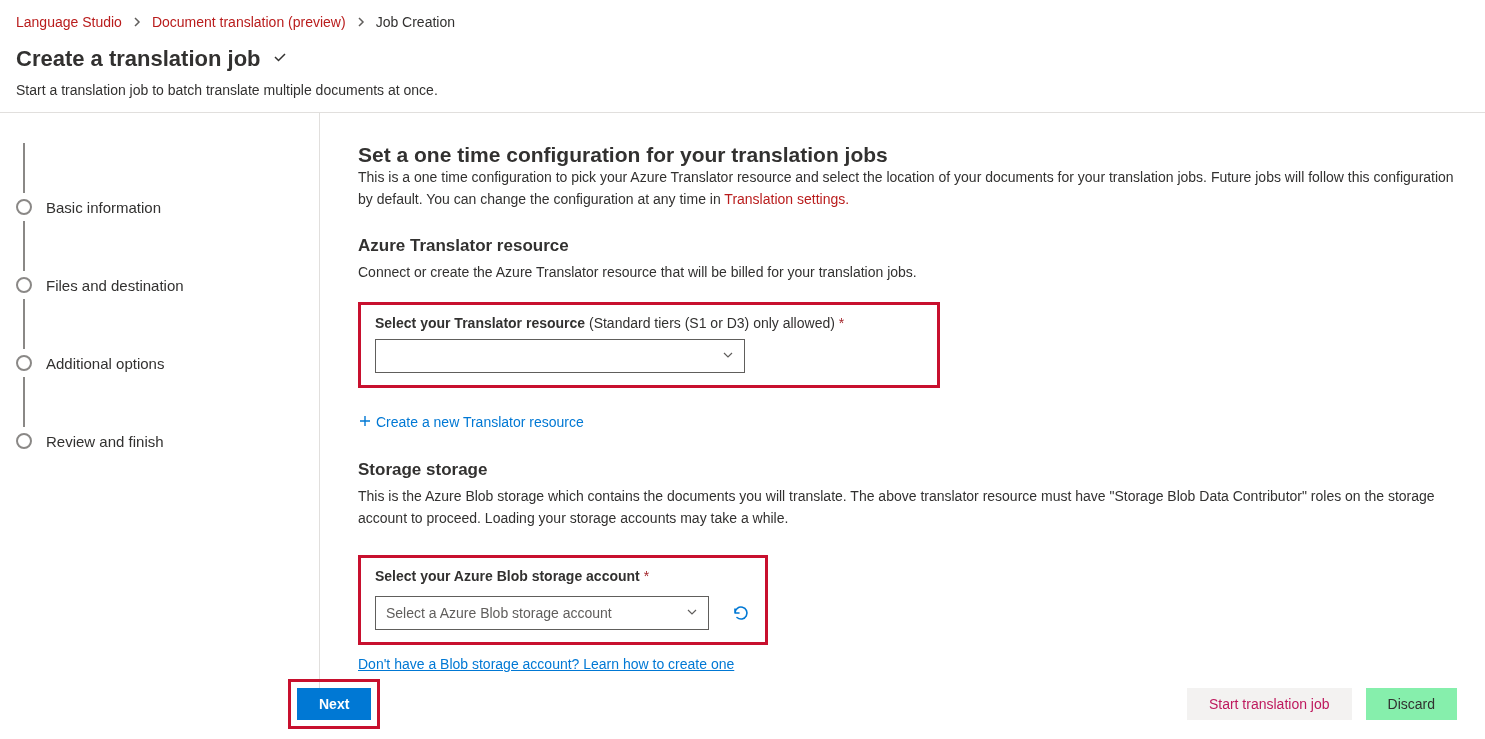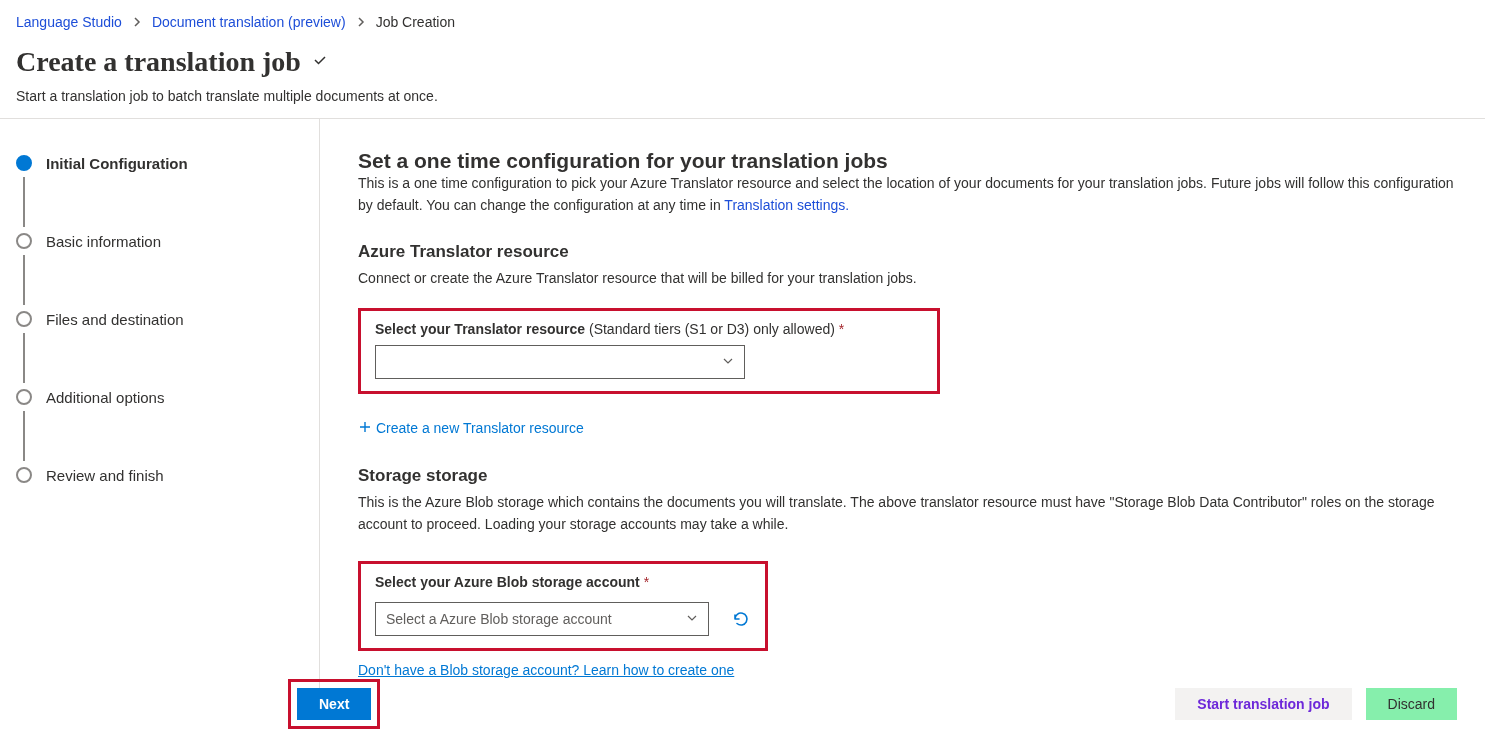--- a/index.html
+++ b/index.html
@@ -5,44 +5,43 @@
   * { box-sizing: border-box; margin: 0; padding: 0; }
   body {
     font-family: "Segoe UI", -apple-system, BlinkMacSystemFont, sans-serif;
     color: #323130;
     background: #fff;
     width: 1485px;
     height: 739px;
     overflow: hidden;
     position: relative;
   }
-  a { color: #1d4ed8; text-decoration: none; }
+  a { color: #b91c1c; text-decoration: none; }
 
   
   .breadcrumb {
     display: flex;
     align-items: center;
     gap: 10px;
     padding: 14px 16px 6px 16px;
     font-size: 14px;
   }
   .breadcrumb .sep { color: #605e5c; }
   .breadcrumb .current { color: #323130; }
 
   
   .page-title-row {
     display: flex;
     align-items: center;
     gap: 10px;
     padding: 10px 16px 6px 16px;
   }
   .page-title {
-    font-size: 28px;
+    font-size: 22px;
     font-weight: 600;
-    font-family: Liberation Serif, serif;
   }
   .page-subtitle {
     padding: 4px 16px 14px 16px;
     font-size: 14px;
     color: #323130;
   }
   .header-divider {
     border-bottom: 1px solid #e1dfdd;
   }
 
@@ -179,21 +178,21 @@
   }
   .btn {
     height: 32px;
     padding: 0 22px;
     font-size: 14px;
     border: none;
     cursor: pointer;
     font-family: inherit;
   }
   .btn-primary { background: #0078d4; color: #fff; font-weight:600; }
-  .btn-disabled { background: #f3f2f1; color: #6d28d9; cursor: default; font-weight: bold; }
+  .btn-disabled { background: #f3f2f1; color: #be185d; cursor: default; }
   .btn-secondary { background: #86efac; color: #323130; }
   .footer .spacer { flex: 1; }
 </style>
 </head>
 <body>
 
 <div class="breadcrumb">
   <a href="#">Language Studio</a>
   <span class="sep">
     <svg width="10" height="10" viewBox="0 0 10 10">
@@ -216,24 +215,20 @@
         <path d="M4 9l3.5 3.5L14 6" stroke="#323130" stroke-width="1.5" fill="none"></path>
       </svg>
   </span>
 </div>
 <div class="page-subtitle">Start a translation job to batch translate multiple documents at once.</div>
 <div class="header-divider"></div>
 
 <div class="content">
 
   <div class="sidebar">
-    <div class="step active">
-      <div class="circle"></div>
-      <div class="label">Initial Configuration</div>
-    </div>
     <div class="connector"></div>
     <div class="step">
       <div class="circle"></div>
       <div class="label">Basic information</div>
     </div>
     <div class="connector"></div>
     <div class="step">
       <div class="circle"></div>
       <div class="label">Files and destination</div>
     </div>

